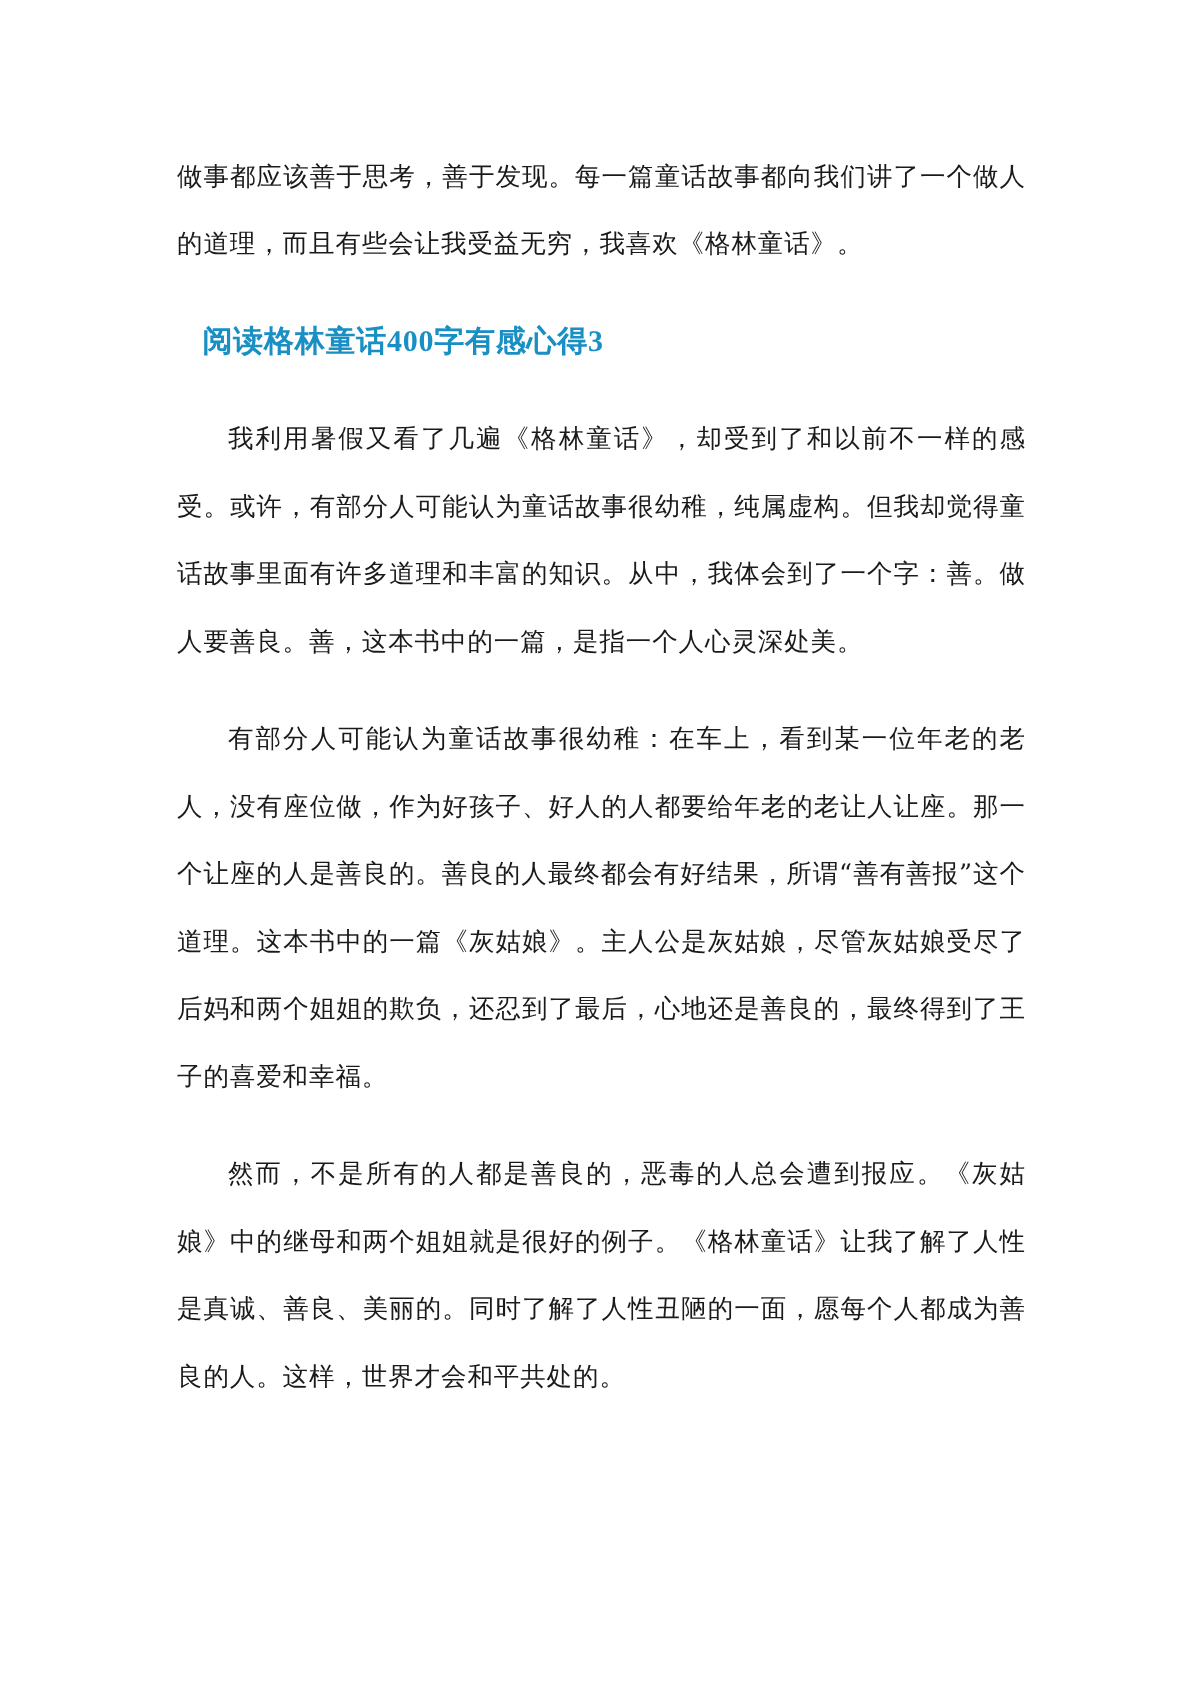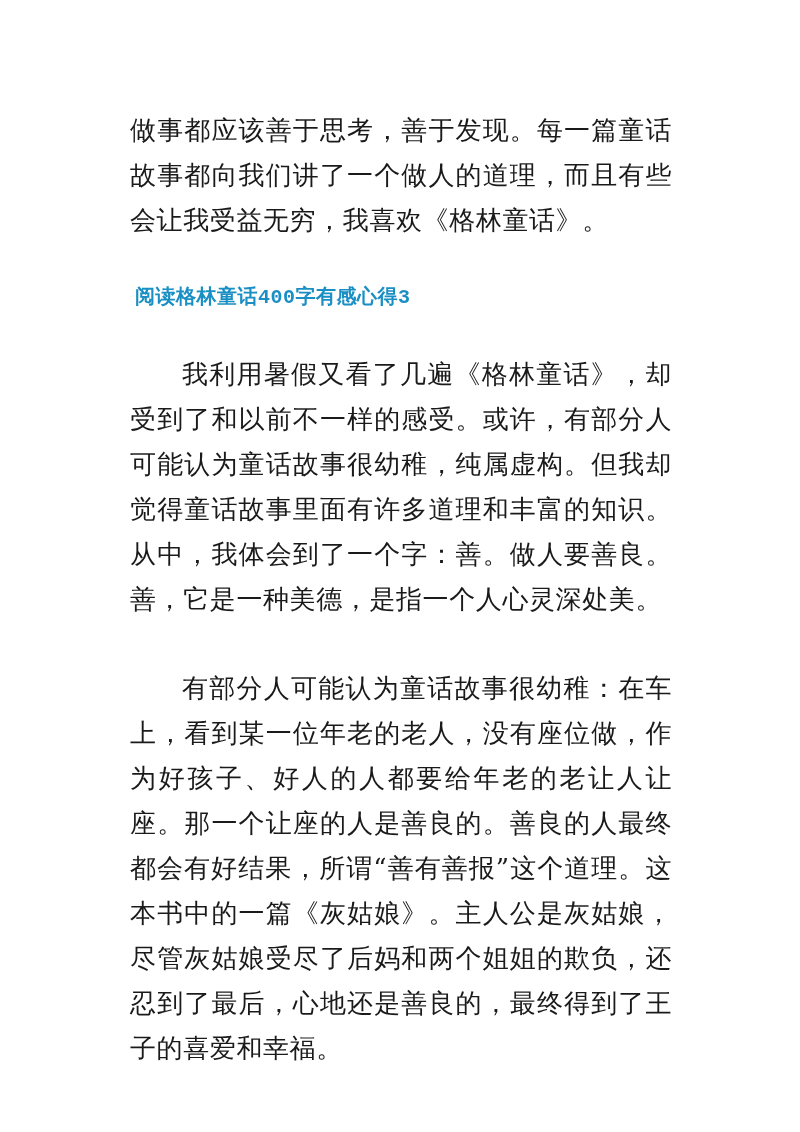--- a/index.html
+++ b/index.html
@@ -15,56 +15,57 @@
       font-family: "DejaVu Serif", "Liberation Serif", serif;
       color: #1a1a1a;
     }
     .page {
       position: absolute;
       left: 118px;
       top: 96px;
       width: 566px;
     }
     .para {
-      font-size: 26px;
+      font-size: 17px;
       line-height: 45px;
-      margin: 12px;
+      margin: 0;
       text-align: justify;
       letter-spacing: 0.6px;
       word-break: break-all;
     }
     .para.indent {
       text-indent: 2em;
     }
     .gap {
       height: 20px;
     }
     .heading {
       font-size: 20px;
       line-height: 45px;
       margin: 0;
       padding-left: 17px;
       color: #1a8fc4;
-      font-family: Liberation Mono, monospace;
+      font-family: Liberation Serif, serif;
       letter-spacing: 0.5px;
     }
   </style>
 </head>
 <body>
 
 <div class="page">
   <p class="para">做事都应该善于思考，善于发现。每一篇童话故事都向我们讲了一个做人的道理，而且有些会让我受益无穷，我喜欢《格林童话》。</p>
 
   <div class="gap"></div>
 
   <h2 class="heading">阅读格林童话400字有感心得3</h2>
 
   <div class="gap"></div>
 
-  <p class="para indent">我利用暑假又看了几遍《格林童话》，却受到了和以前不一样的感受。或许，有部分人可能认为童话故事很幼稚，纯属虚构。但我却觉得童话故事里面有许多道理和丰富的知识。从中，我体会到了一个字：善。做人要善良。善，它是一种美德，是指一个人心灵深处美。</p>
+  <p class="para indent">我利用暑假又看了几遍《格林童话》，却受到了和以前不一样的感受。或许，有部分人可能认为童话故事很幼稚，纯属虚构。但我却觉得童话故事里面有许多道理和丰富的知识。从中，我体会到了一个字：善。做人要善良。善，这本书中的一篇，是指一个人心灵深处美。</p>
 
   <div class="gap"></div>
 
   <p class="para indent">有部分人可能认为童话故事很幼稚：在车上，看到某一位年老的老人，没有座位做，作为好孩子、好人的人都要给年老的老让人让座。那一个让座的人是善良的。善良的人最终都会有好结果，所谓“善有善报”这个道理。这本书中的一篇《灰姑娘》。主人公是灰姑娘，尽管灰姑娘受尽了后妈和两个姐姐的欺负，还忍到了最后，心地还是善良的，最终得到了王子的喜爱和幸福。</p>
 
   <div class="gap"></div>
 
+  <p class="para indent">然而，不是所有的人都是善良的，恶毒的人总会遭到报应。《灰姑娘》中的继母和两个姐姐就是很好的例子。《格林童话》让我了解了人性是真诚、善良、美丽的。同时了解了人性丑陋的一面，愿每个人都成为善良的人。这样，世界才会和平共处的。</p>
 </div>
 
 </body></html>

